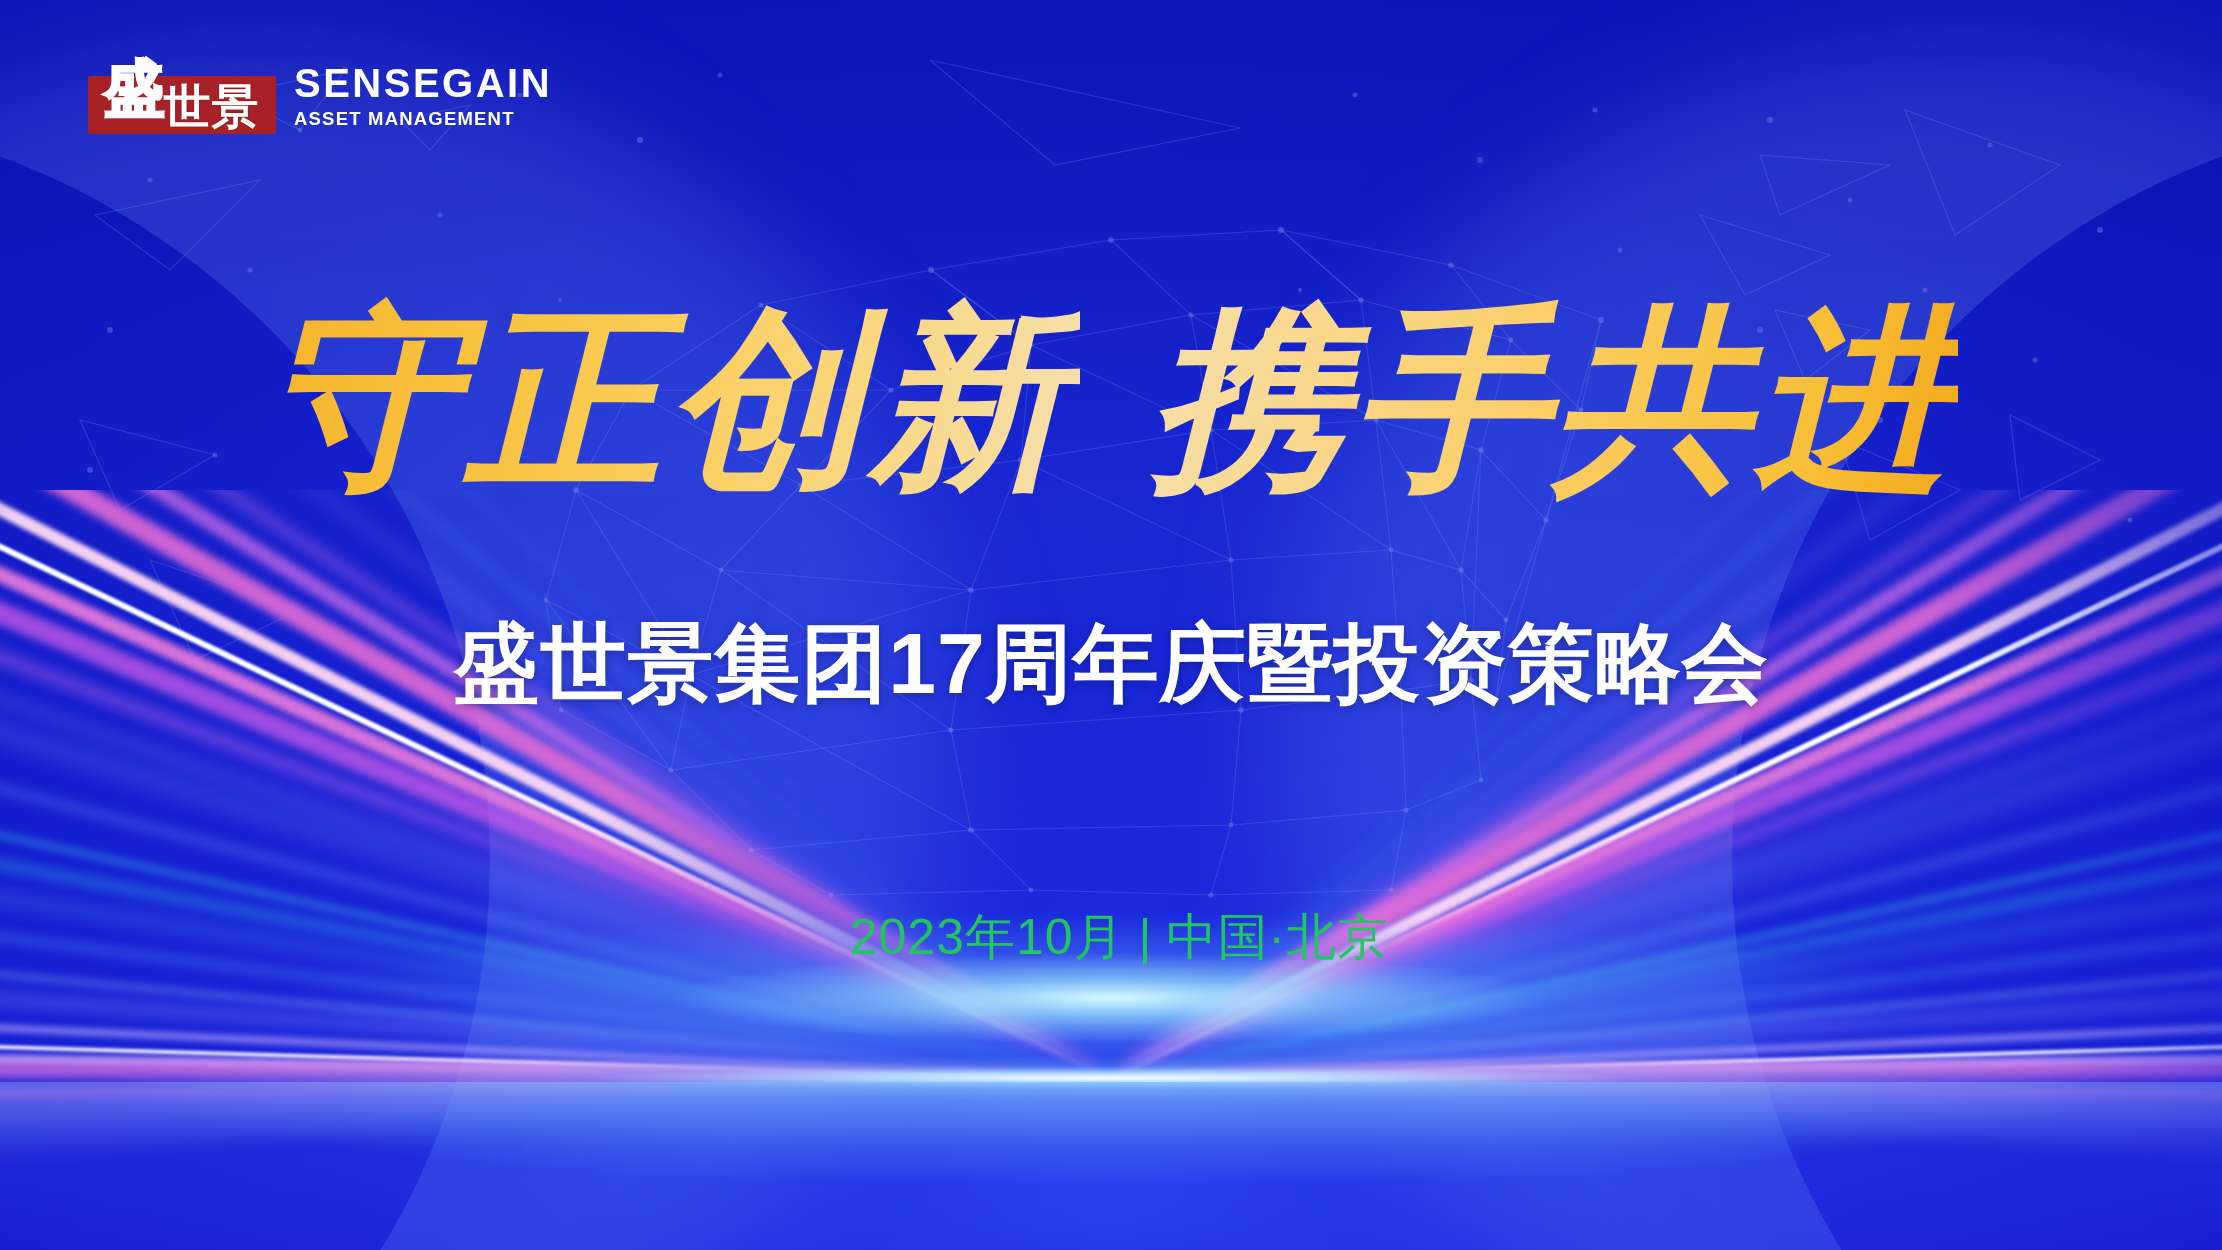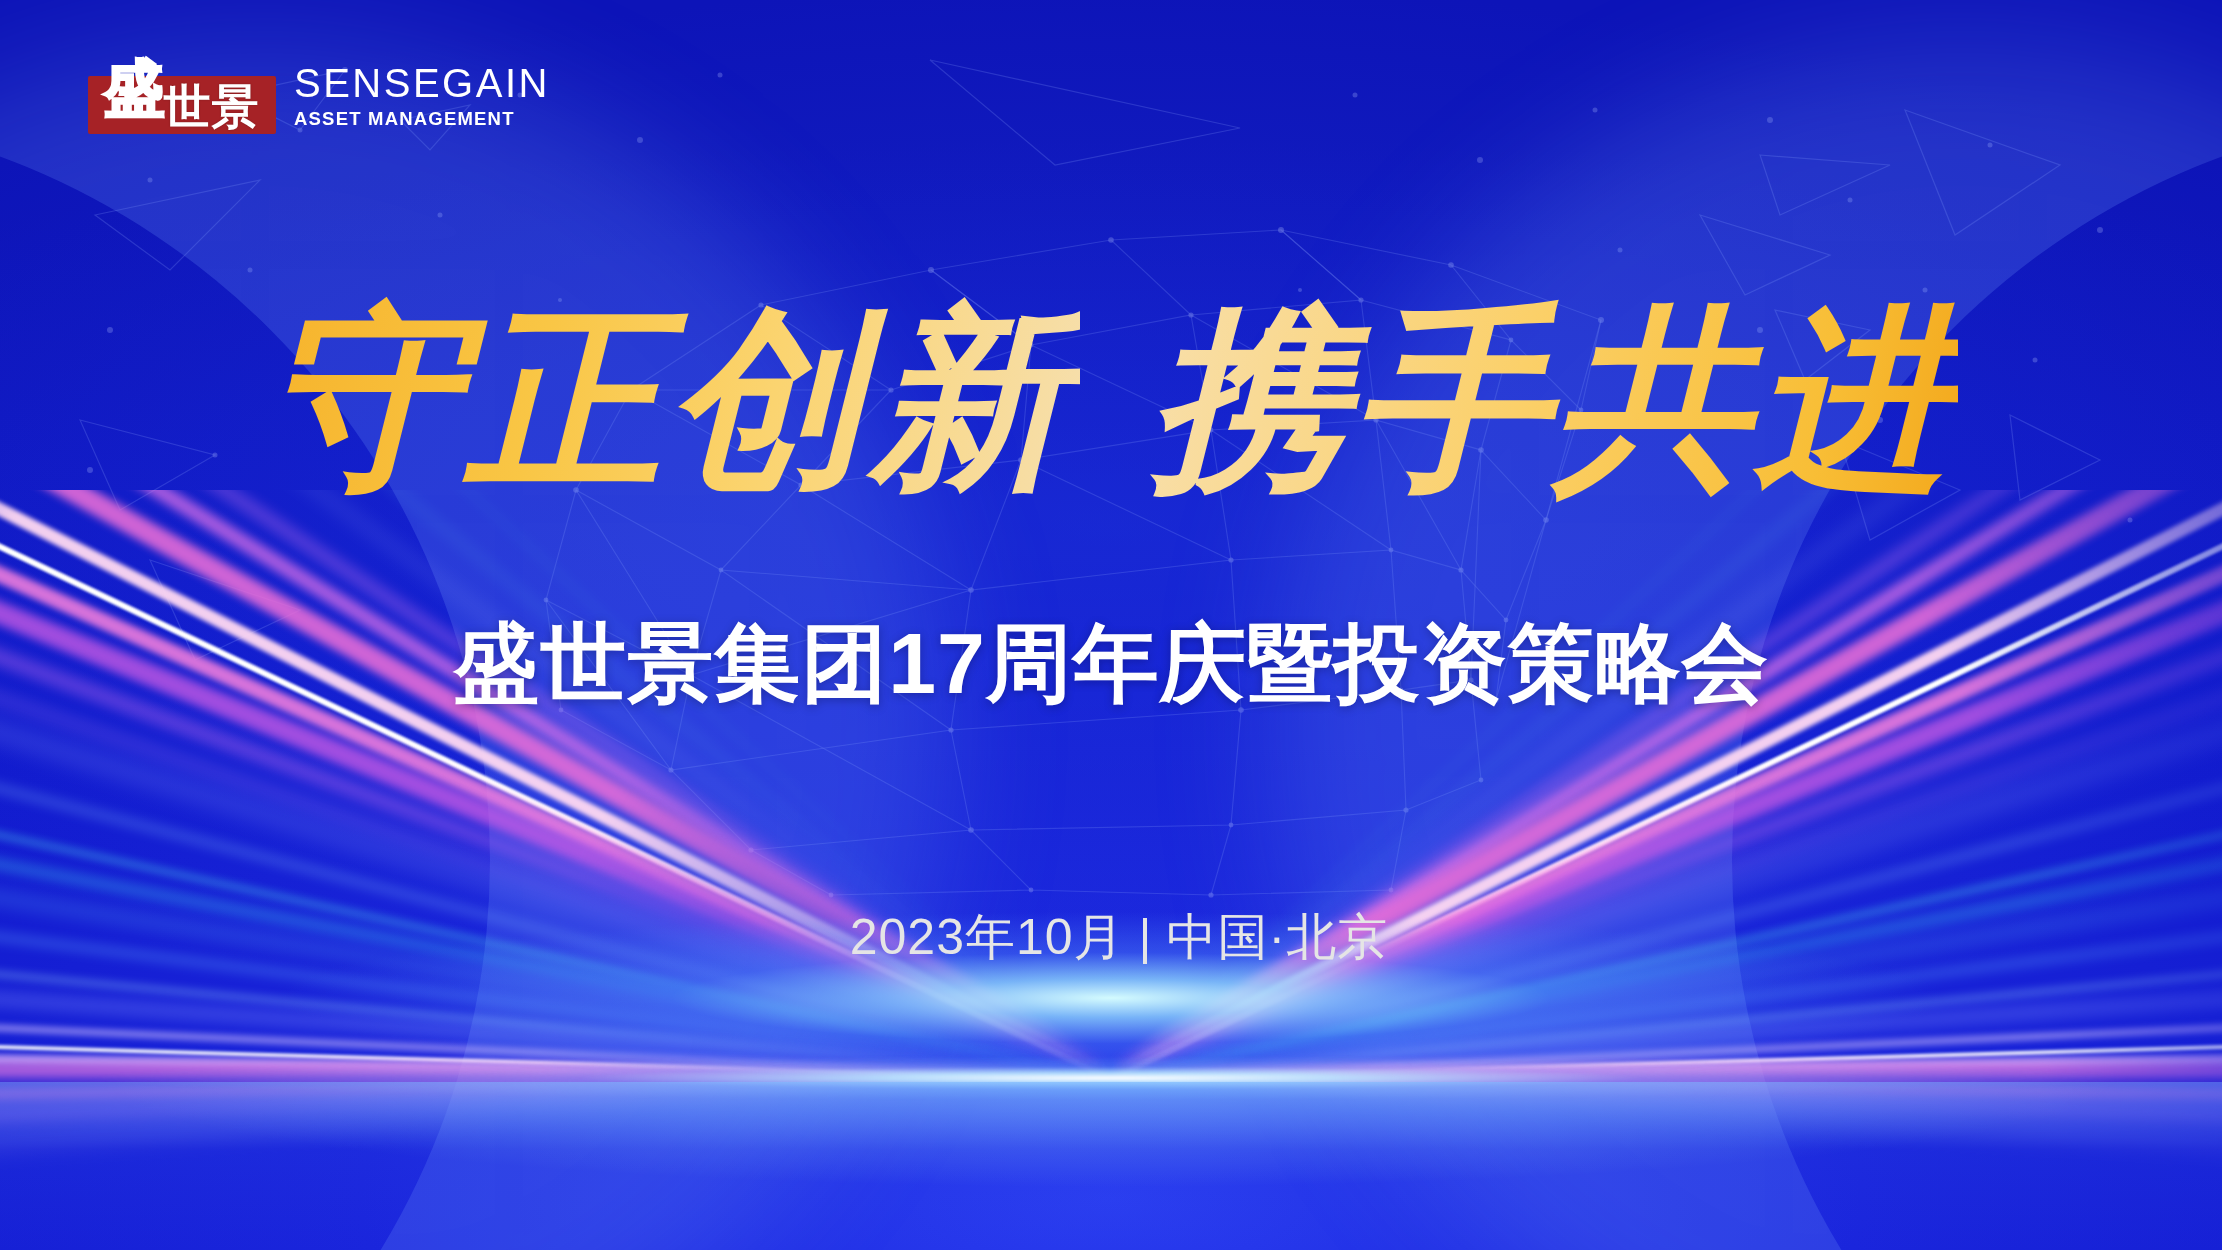--- a/index.html
+++ b/index.html
@@ -98,21 +98,21 @@
     font-weight:700;font-size:47px;line-height:1;color:#ffffff;
     padding-bottom:4px;box-sizing:border-box;
     text-shadow:0 0 2px rgba(0,0,0,.25);
   }
   .logo-cjk .c1{
     color:#1d2b4d;-webkit-text-stroke:3px #ffffff;
     position:relative;top:-12px;margin-right:-2px;font-size:60px;
   }
   .logo-text{display:flex;flex-direction:column;justify-content:flex-end;padding-bottom:4px;}
   .logo-name{
-    color:#fff;font-size:40px;font-weight:400;letter-spacing:2.5px;line-height:1.04;
+    color:#fff;font-size:40px;font-weight:700;letter-spacing:2.5px;line-height:1.04;
   }
   .logo-sub{
     color:#fff;font-size:18.5px;font-weight:600;letter-spacing:1.2px;line-height:1.25;margin-top:2px;
   }
 
   
   .headline{
     position:absolute;left:0;right:0;top:300px;
     text-align:center;
     font-family:"DejaVu Serif","Liberation Serif",serif;
@@ -143,21 +143,21 @@
     font-weight:900;
     letter-spacing:1px;
     line-height:1;
     white-space:nowrap;
     text-shadow:0 2px 10px rgba(0,0,30,.28);
   }
 
   
   .meta{
     position:absolute;left:16px;right:0;top:912px;
-    text-align:center;color:#e5e5e5;
+    text-align:center;color:#22c55e;
     font-size:50px;font-weight:400;letter-spacing:1px;line-height:1;
     white-space:nowrap;
   }
   .meta .sep{display:inline-block;padding:0 14px;font-weight:300;}
 </style>
 </head>
 <body>
 
 <div id="stage">
 

